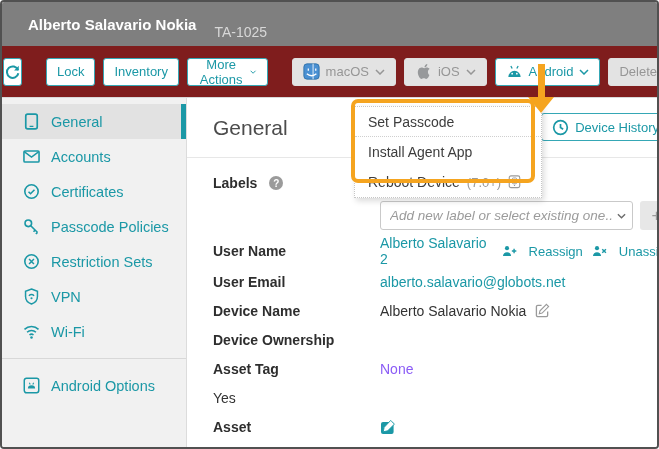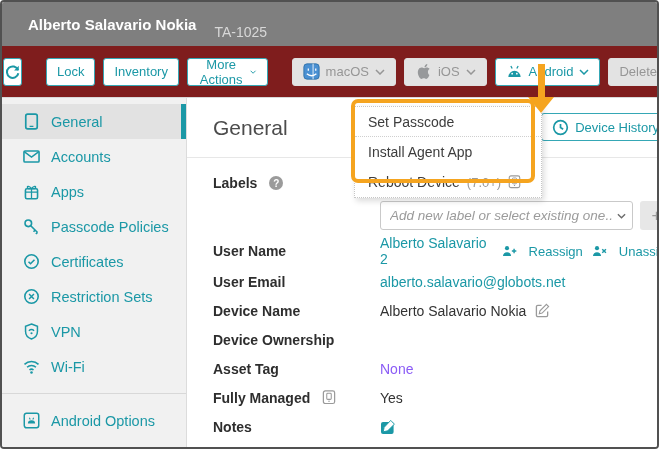--- a/index.html
+++ b/index.html
@@ -203,39 +203,31 @@
       </div>
       <div class="side-item">
         <svg class="sicon" viewBox="0 0 16 16">
             <rect x="0.9" y="2.8" width="14.2" height="10.4" rx="1" fill="none" stroke="#1b98a6" stroke-width="1.5"></rect>
             <path d="M1.4 3.6L8 8.6l6.6-5" fill="none" stroke="#1b98a6" stroke-width="1.4"></path>
           </svg>
         <span>Accounts</span>
       </div>
       <div class="side-item">
         <svg class="sicon" viewBox="0 0 16 16">
-            <rect x="2.3" y="5.4" width="11.4" height="9.4" rx="1.4" fill="none" stroke="#1b98a6" stroke-width="1.5"></rect>
-            <path d="M8 5.4v9.4M2.3 8.6h11.4" stroke="#1b98a6" stroke-width="1.2"></path>
-            <path d="M8 5.2C5.4 1.6 2.6 3.4 5 5.2zM8 5.2c2.6-3.6 5.4-1.8 3 0z" fill="none" stroke="#1b98a6" stroke-width="1.2"></path>
-          </svg>
-        <span>Apps</span>
+            <circle cx="8" cy="8" r="6.3" fill="none" stroke="#1b98a6" stroke-width="1.5"></circle>
+            <path d="M5.2 8.2l1.9 1.9 3.7-3.8" fill="none" stroke="#1b98a6" stroke-width="1.5"></path>
+          </svg>
+        <span>Certificates</span>
       </div>
       <div class="side-item">
         <svg class="sicon" viewBox="0 0 16 16">
             <circle cx="5" cy="5" r="3.1" fill="none" stroke="#1b98a6" stroke-width="1.5"></circle>
             <path d="M7.3 7.3l6.4 6.4M11.4 11.4l-1.5 1.5M13.6 13.6l-1.5 1.5" fill="none" stroke="#1b98a6" stroke-width="1.5"></path>
           </svg>
         <span>Passcode Policies</span>
-      </div>
-      <div class="side-item">
-        <svg class="sicon" viewBox="0 0 16 16">
-            <circle cx="8" cy="8" r="6.3" fill="none" stroke="#1b98a6" stroke-width="1.5"></circle>
-            <path d="M5.2 8.2l1.9 1.9 3.7-3.8" fill="none" stroke="#1b98a6" stroke-width="1.5"></path>
-          </svg>
-        <span>Certificates</span>
       </div>
       <div class="side-item">
         <svg class="sicon" viewBox="0 0 16 16">
             <circle cx="8" cy="8" r="6.3" fill="none" stroke="#1b98a6" stroke-width="1.5"></circle>
             <path d="M5.7 5.7l4.6 4.6M10.3 5.7l-4.6 4.6" stroke="#1b98a6" stroke-width="1.4"></path>
           </svg>
         <span>Restriction Sets</span>
       </div>
       <div class="side-item">
         <svg class="sicon" viewBox="0 0 16 16">
@@ -346,35 +338,27 @@
         </div>
 
         <div class="row">
           <div class="flabel">Asset Tag</div>
           <div class="fvalue">
             <span class="muted">None</span>
           </div>
         </div>
 
         <div class="row">
-          <div class="flabel">
-            <span>Fully Managed</span>
-            <svg width="14" height="15" viewBox="0 0 14 16">
-                <rect x="1" y="1" width="12" height="13.4" rx="2" fill="none" stroke="#9a9a9a" stroke-width="1.3"></rect>
-                <rect x="4.6" y="3.4" width="4.8" height="6.6" rx="1" fill="none" stroke="#9a9a9a" stroke-width="1.1"></rect>
-                <circle cx="7" cy="11.9" r="0.8" fill="#9a9a9a"></circle>
-              </svg>
-          </div>
           <div class="fvalue">
             <span>Yes</span>
           </div>
         </div>
 
         <div class="row">
-          <div class="flabel">Notes</div>
+          <div class="flabel">Asset</div>
           <div class="fvalue">
             <svg width="16" height="16" viewBox="0 0 16 16">
                 <rect x="1" y="3" width="12.6" height="12" rx="2" fill="#1b98a6"></rect>
                 <path d="M10.7 1.4l3.7 3.7-6.7 6.7-4.5 1 1-4.5z" fill="#fff" stroke="#1b98a6" stroke-width="0.9"></path>
               </svg>
           </div>
         </div>
 
       </div>
     </main>

